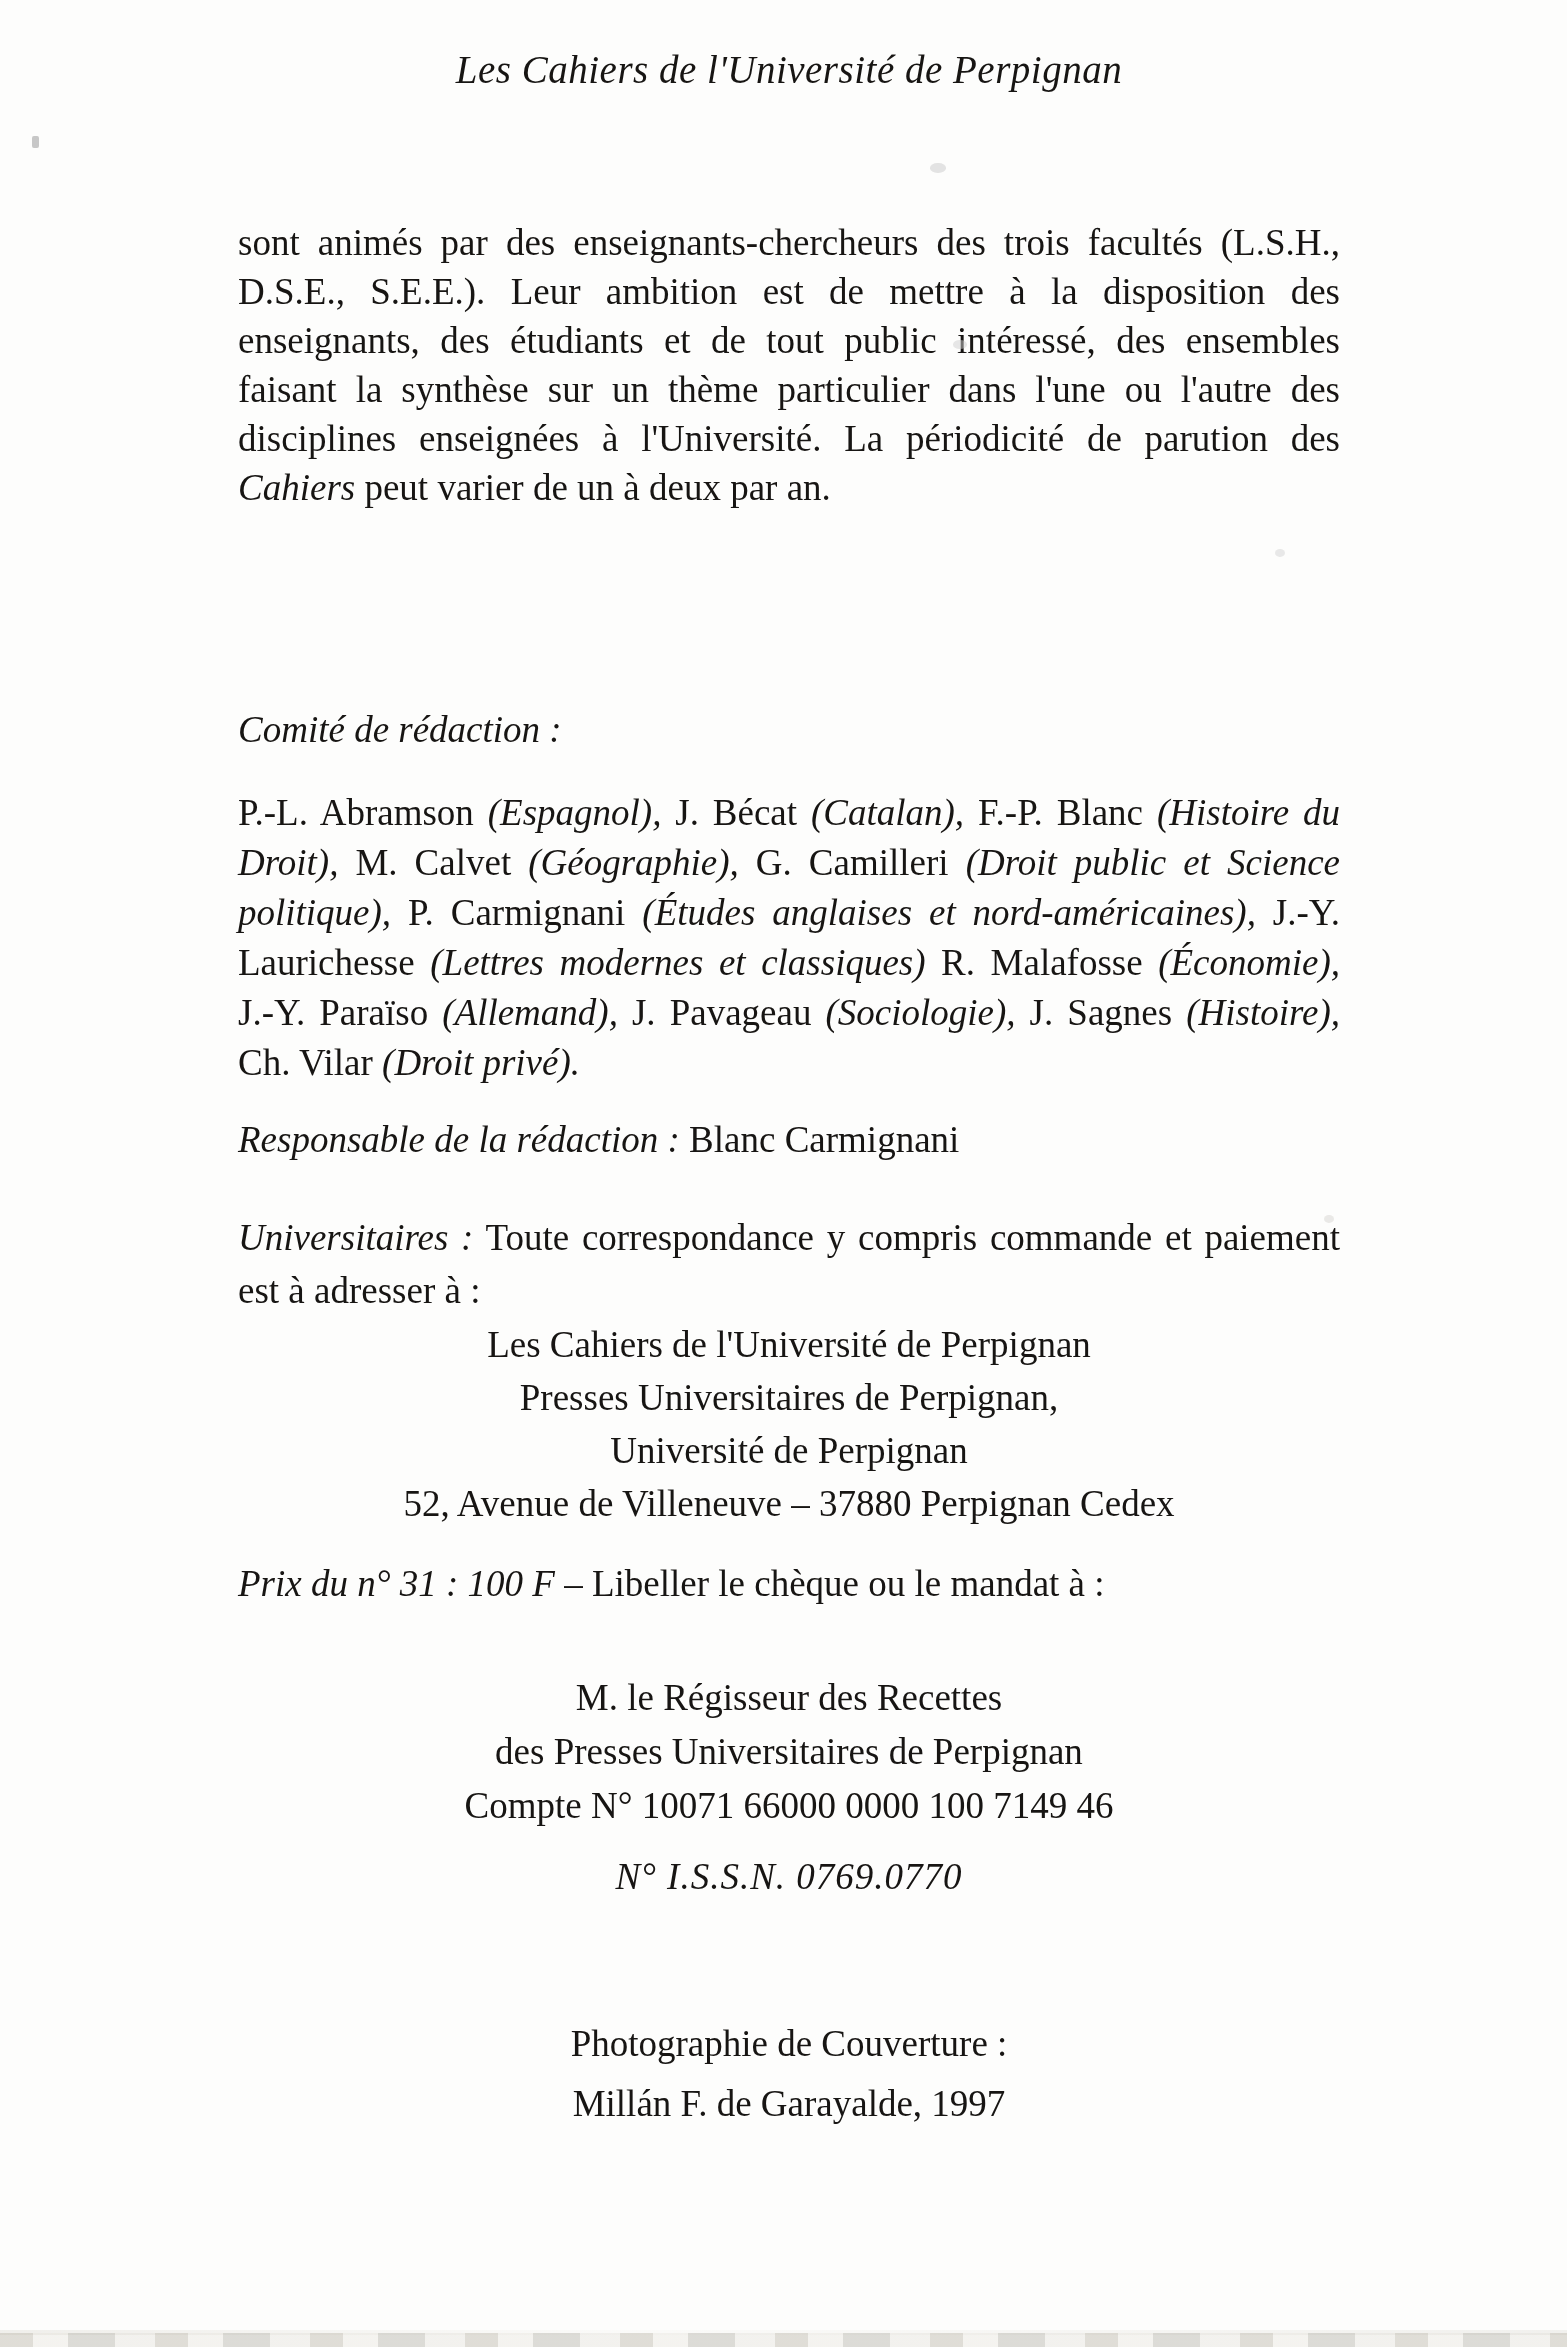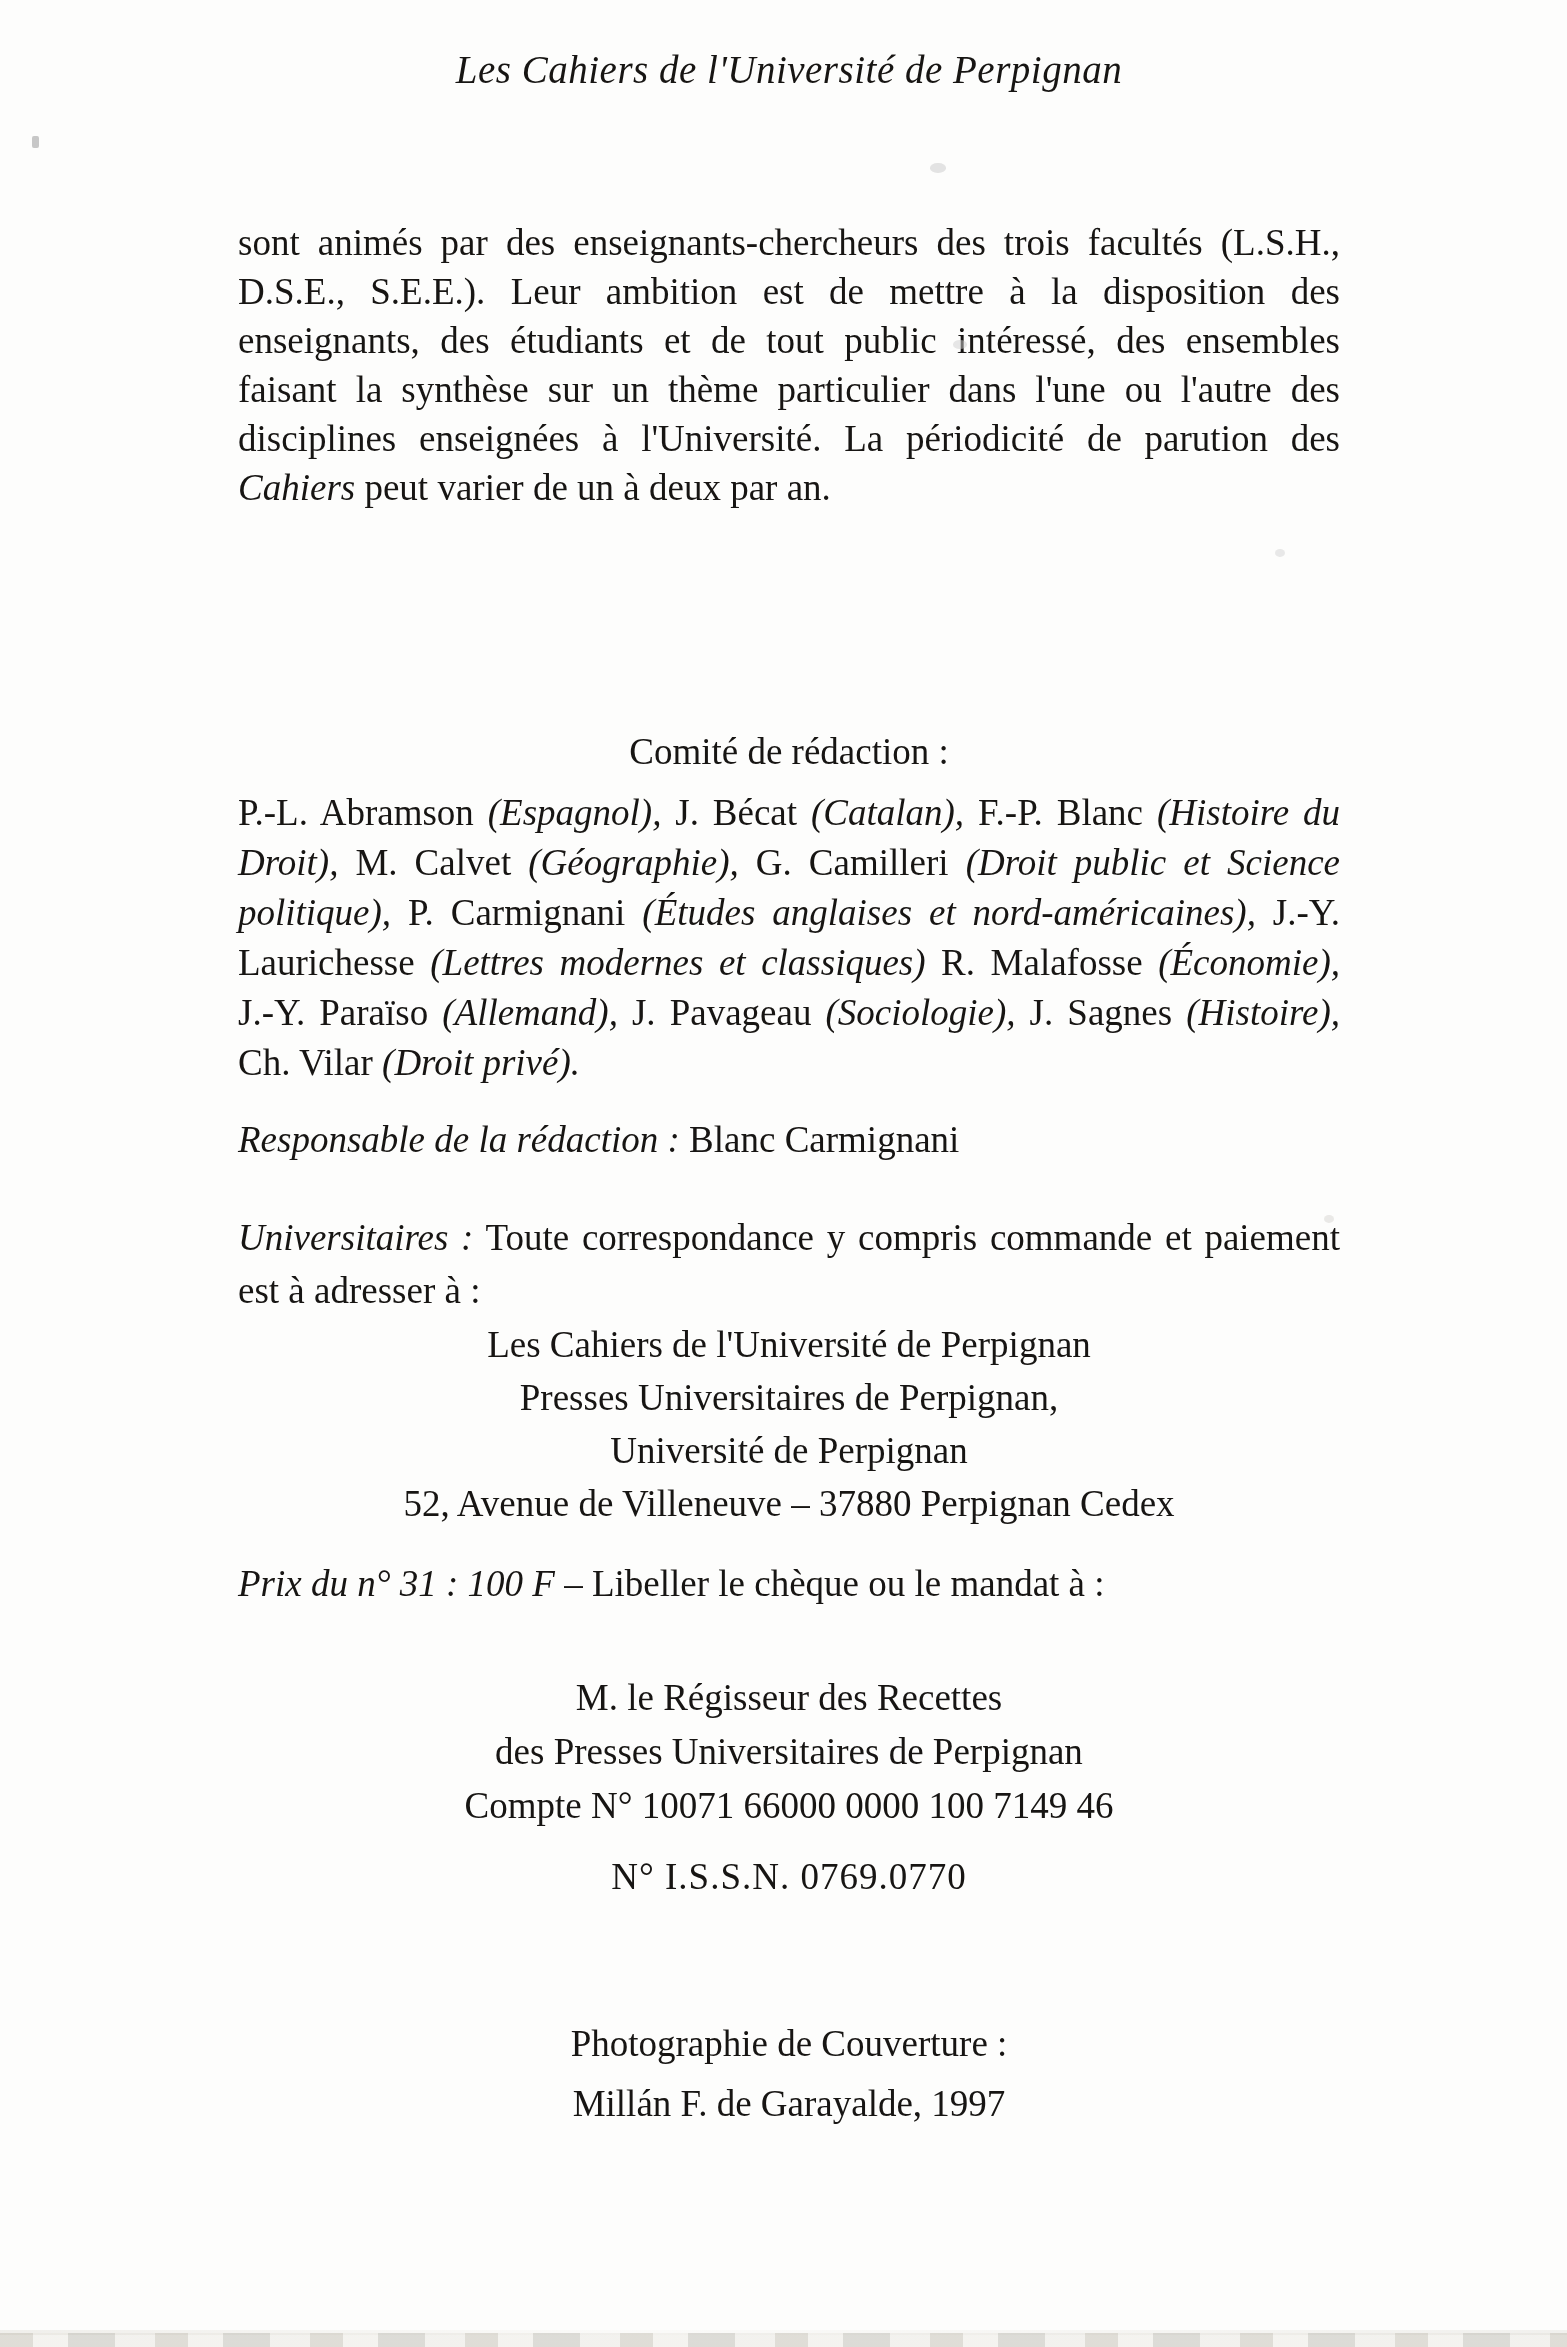--- a/index.html
+++ b/index.html
@@ -11,28 +11,28 @@
     font-family:"Liberation Serif","DejaVu Serif",serif;
     color:#171513;
     overflow:hidden;
   }
   .blk{position:absolute;left:238px;width:1102px;}
   .it{font-style:italic;}
   .just{text-align:justify;text-justify:inter-word;}
   .ctr{text-align:center;}
   #title{top:47px;font-size:39px;font-style:italic;text-align:center;letter-spacing:0.5px;}
   #p1{top:218px;font-size:37px;line-height:49px;}
-  #comite{top:730px;font-size:37px;text-align:center;}
+  #comite{top:708px;font-size:37px;font-style:italic;}
   #committee{top:788px;font-size:37px;line-height:50px;}
   #responsable{top:1118px;font-size:37px;}
   #administration{top:1211px;font-size:37px;line-height:53px;}
   #address{top:1318px;font-size:37px;line-height:53px;}
   #prix{top:1562px;font-size:37px;}
   #payee{top:1671px;font-size:37px;line-height:54px;font-family:Liberation Serif, serif;}
-  #issn{top:1855px;font-size:37px;letter-spacing:1px;}
+  #issn{top:1855px;font-size:37px;letter-spacing:1px;font-style:italic;}
   #photo{top:2014px;font-size:37px;line-height:60px;}
   .speck{position:absolute;border-radius:50%;pointer-events:none;}
   #speck1{left:32px;top:136px;width:6.8px;height:11.6px;background:#9a9a9a;opacity:.55;border-radius:1.9px;}
   #speck2{left:930px;top:163px;width:15.5px;height:9.7px;background:#c9c9c9;opacity:.5;}
   #speck3{left:953px;top:340px;width:13.6px;height:8.7px;background:#cfcfcf;opacity:.5;}
   #speck4{left:1275px;top:549px;width:9.7px;height:7.8px;background:#d4d4d4;opacity:.5;}
   #speck5{left:1324px;top:1215px;width:9.7px;height:7.8px;background:#d8d6d2;opacity:.5;}
   #bottomband{
     position:absolute;left:0;bottom:0;width:100%;height:13.6px;
     background:repeating-linear-gradient(90deg,

